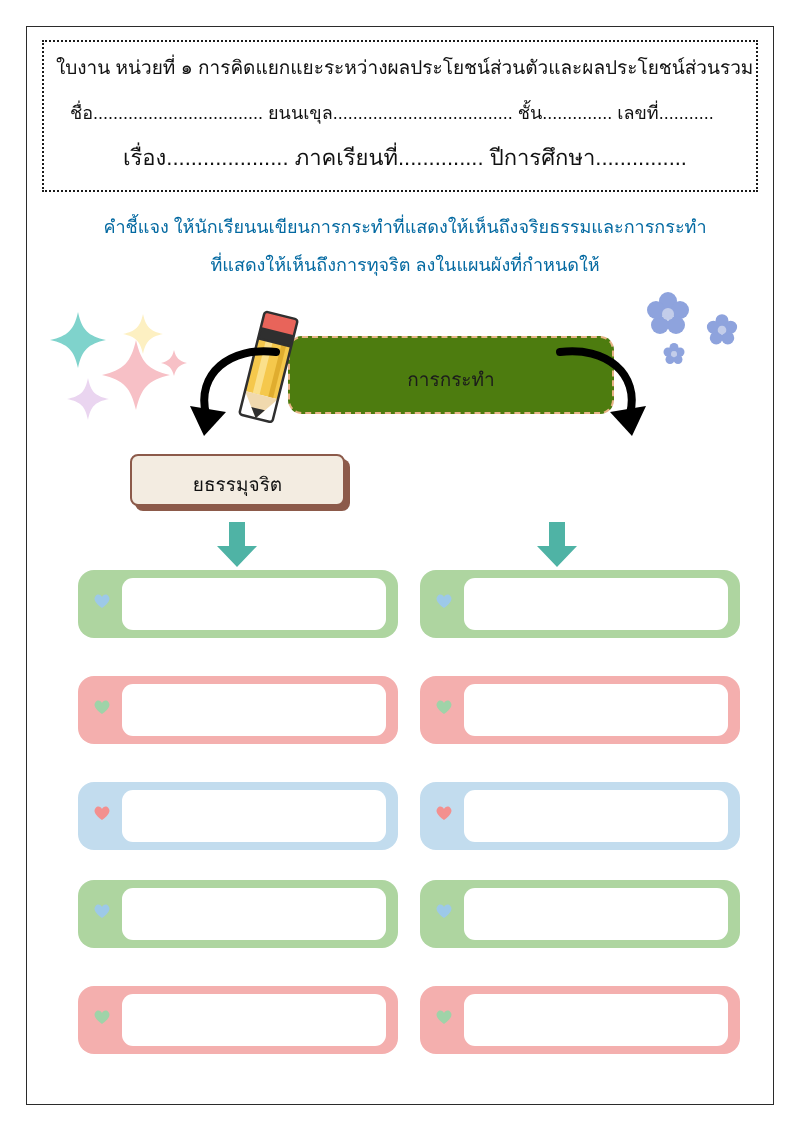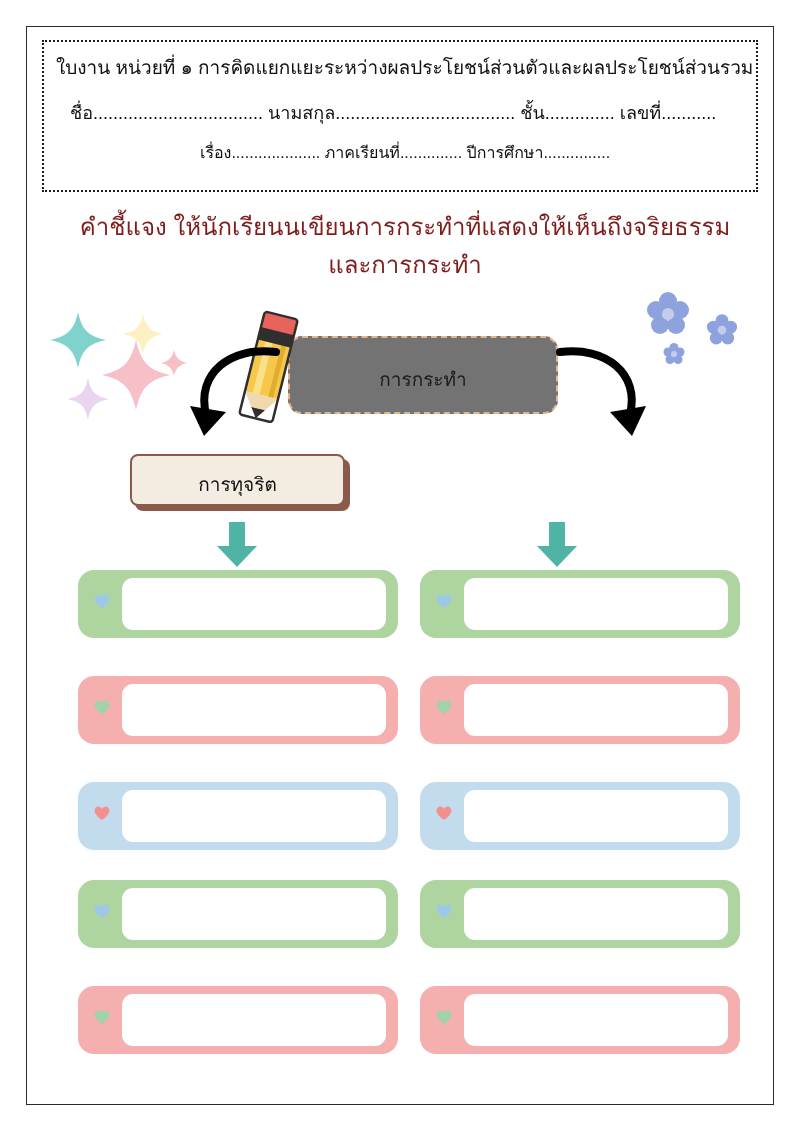--- a/index.html
+++ b/index.html
@@ -58,51 +58,51 @@
     font-size: 18px;
     color: #111111;
     text-align: left;
     white-space: nowrap;
   }
   .header-line3 {
     position: absolute;
     left: 26px;
     top: 98px;
     width: 670px;
-    font-size: 16px;
+    font-size: 22px;
     color: #111111;
     text-align: center;
     white-space: nowrap;
   }
 
   
   .instruction {
     position: absolute;
     left: 60px;
     top: 208px;
     width: 690px;
-    font-size: 24px;
-    color: #7f1d1d;
+    font-size: 18px;
+    color: #0369a1;
     line-height: 38px;
     text-align: center;
   }
   .instruction .l1 { display: block; }
   .instruction .l2 { display: block; }
 
   
   .deco { position: absolute; pointer-events: none; }
 
   
   .action-box {
     position: absolute;
     left: 288px;
     top: 336px;
-    width: 270px;
+    width: 326px;
     height: 78px;
-    background: #737373;
+    background: #4d7c0f;
     border: 2px dashed #e8b487;
     border-radius: 14px;
     box-sizing: border-box;
   }
   .action-label {
     position: absolute;
     left: 0;
     top: 26px;
     width: 100%;
     text-align: center;
@@ -177,26 +177,27 @@
   svg { display: block; }
 </style>
 </head>
 <body>
 
 <div class="page">
   <div class="page-border"></div>
 
   <div class="header-box">
     <div class="header-title">ใบงาน หน่วยที่ ๑ การคิดแยกแยะระหว่างผลประโยชน์ส่วนตัวและผลประโยชน์ส่วนรวม</div>
-    <div class="header-line2">ชื่อ.................................. นามสกุล.................................... ชั้น.............. เลขที่...........</div>
+    <div class="header-line2">ชื่อ.................................. ยนนเขุล.................................... ชั้น.............. เลขที่...........</div>
     <div class="header-line3">เรื่อง.................... ภาคเรียนที่.............. ปีการศึกษา...............</div>
   </div>
 
   <div class="instruction">
     <span class="l1">คำชี้แจง ให้นักเรียนนเขียนการกระทำที่แสดงให้เห็นถึงจริยธรรมและการกระทำ</span>
+    <span class="l2">ที่แสดงให้เห็นถึงการทุจริต ลงในแผนผังที่กำหนดให้</span>
   </div>
 
   <div class="deco" style="left:48px; top:300px; width:180px; height:130px;">
     <svg width="180" height="130" viewBox="0 0 180 130">
       <path d="M30 12 C34 30 40 36 58 40 C40 44 34 50 30 68 C26 50 20 44 2 40 C20 36 26 30 30 12 Z" fill="#7fd3cc"></path>
       <path d="M95 14 C98 27 102 31 115 34 C102 37 98 41 95 54 C92 41 88 37 75 34 C88 31 92 27 95 14 Z" fill="#fdf0c2"></path>
       <path d="M88 40 C93 62 100 70 122 75 C100 80 93 88 88 110 C83 88 76 80 54 75 C76 70 83 62 88 40 Z" fill="#f7c0c6"></path>
       <path d="M40 78 C43 92 47 96 61 99 C47 102 43 106 40 120 C37 106 33 102 19 99 C33 96 37 92 40 78 Z" fill="#ead5f0"></path>
       <path d="M126 50 C128 58 131 61 139 63 C131 65 128 68 126 76 C124 68 121 65 113 63 C121 61 124 58 126 50 Z" fill="#f7c0c6"></path>
     </svg>
@@ -256,21 +257,21 @@
     </svg>
   </div>
   <div class="deco" style="left:548px; top:336px; width:110px; height:110px;">
     <svg width="110" height="110" viewBox="0 0 110 110">
       <path d="M12 16 C58 10 92 38 82 78" fill="none" stroke="#000" stroke-width="8" stroke-linecap="round"></path>
       <polygon points="98,70 62,76 84,100" fill="#000"></polygon>
     </svg>
   </div>
 
   <div class="cat-box cat-left">
-    <span>การทุจริต</span>
+    <span>ยธรรมุจริต</span>
   </div>
 
   <div class="down-arrow" style="left:216px; top:522px;">
     <svg width="42" height="46" viewBox="0 0 42 46">
       <polygon points="13,0 29,0 29,24 41,24 21,45 1,24 13,24" fill="#4fb3a5"></polygon>
     </svg>
   </div>
   <div class="down-arrow" style="left:536px; top:522px;">
     <svg width="42" height="46" viewBox="0 0 42 46">
       <polygon points="13,0 29,0 29,24 41,24 21,45 1,24 13,24" fill="#4fb3a5"></polygon>

